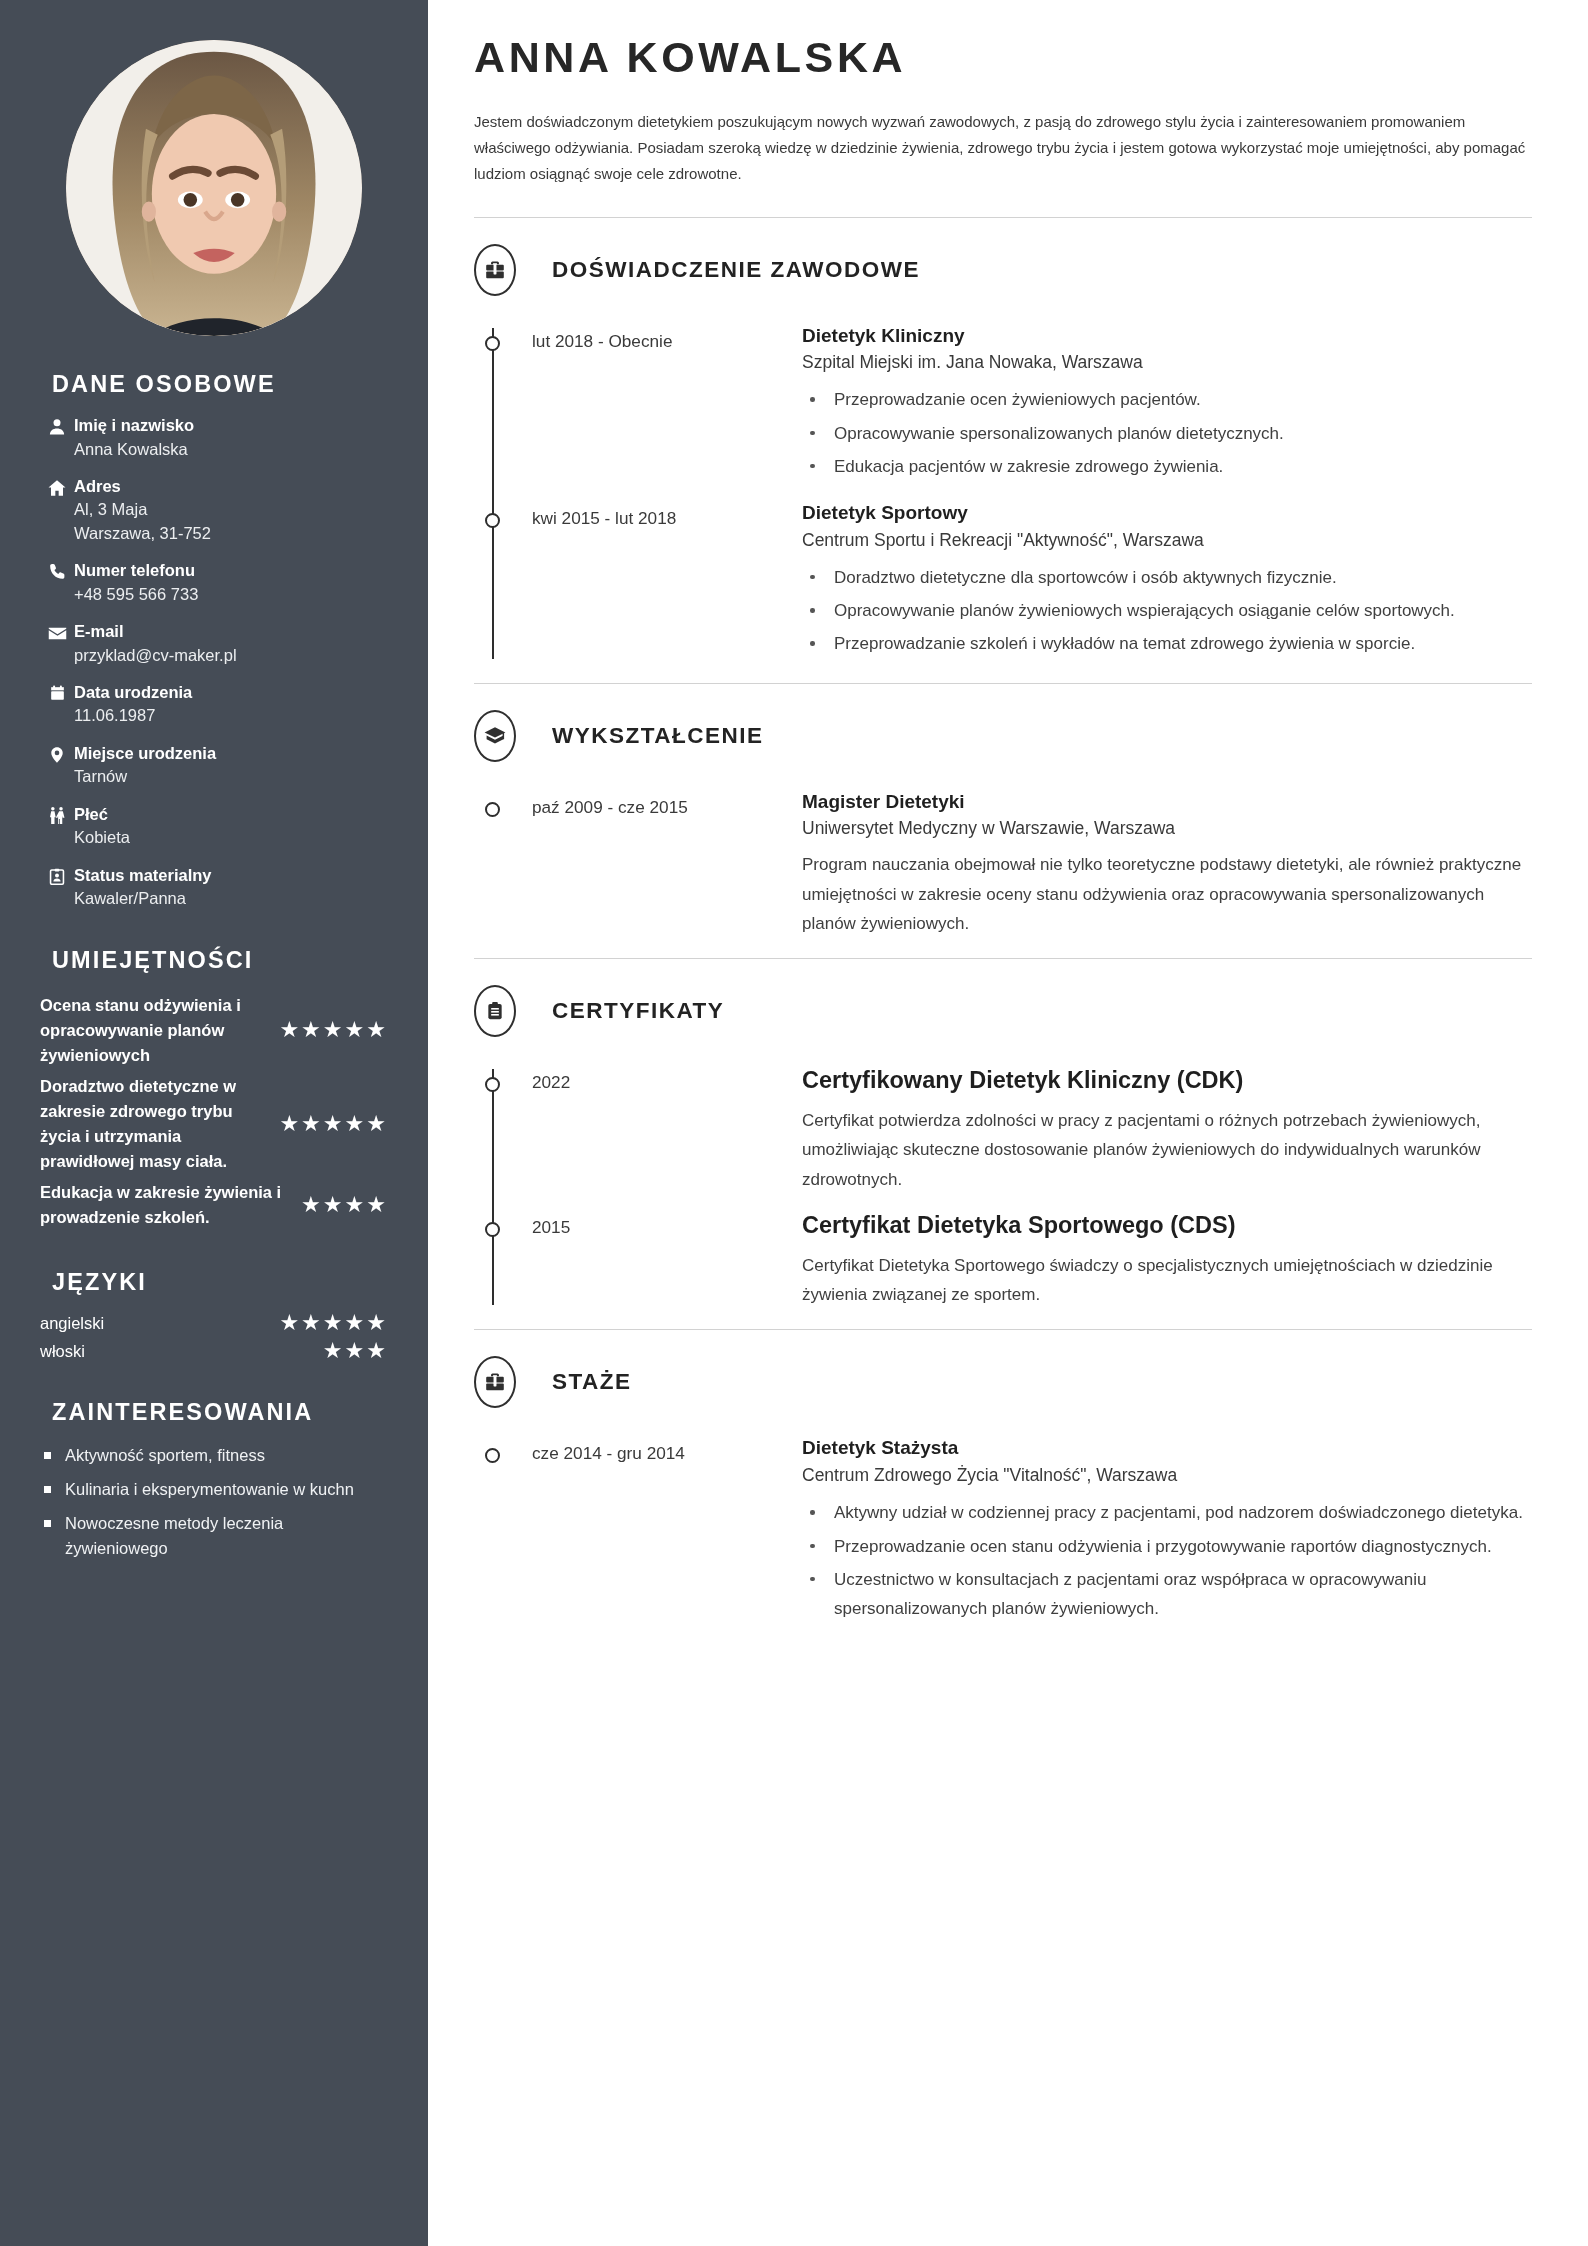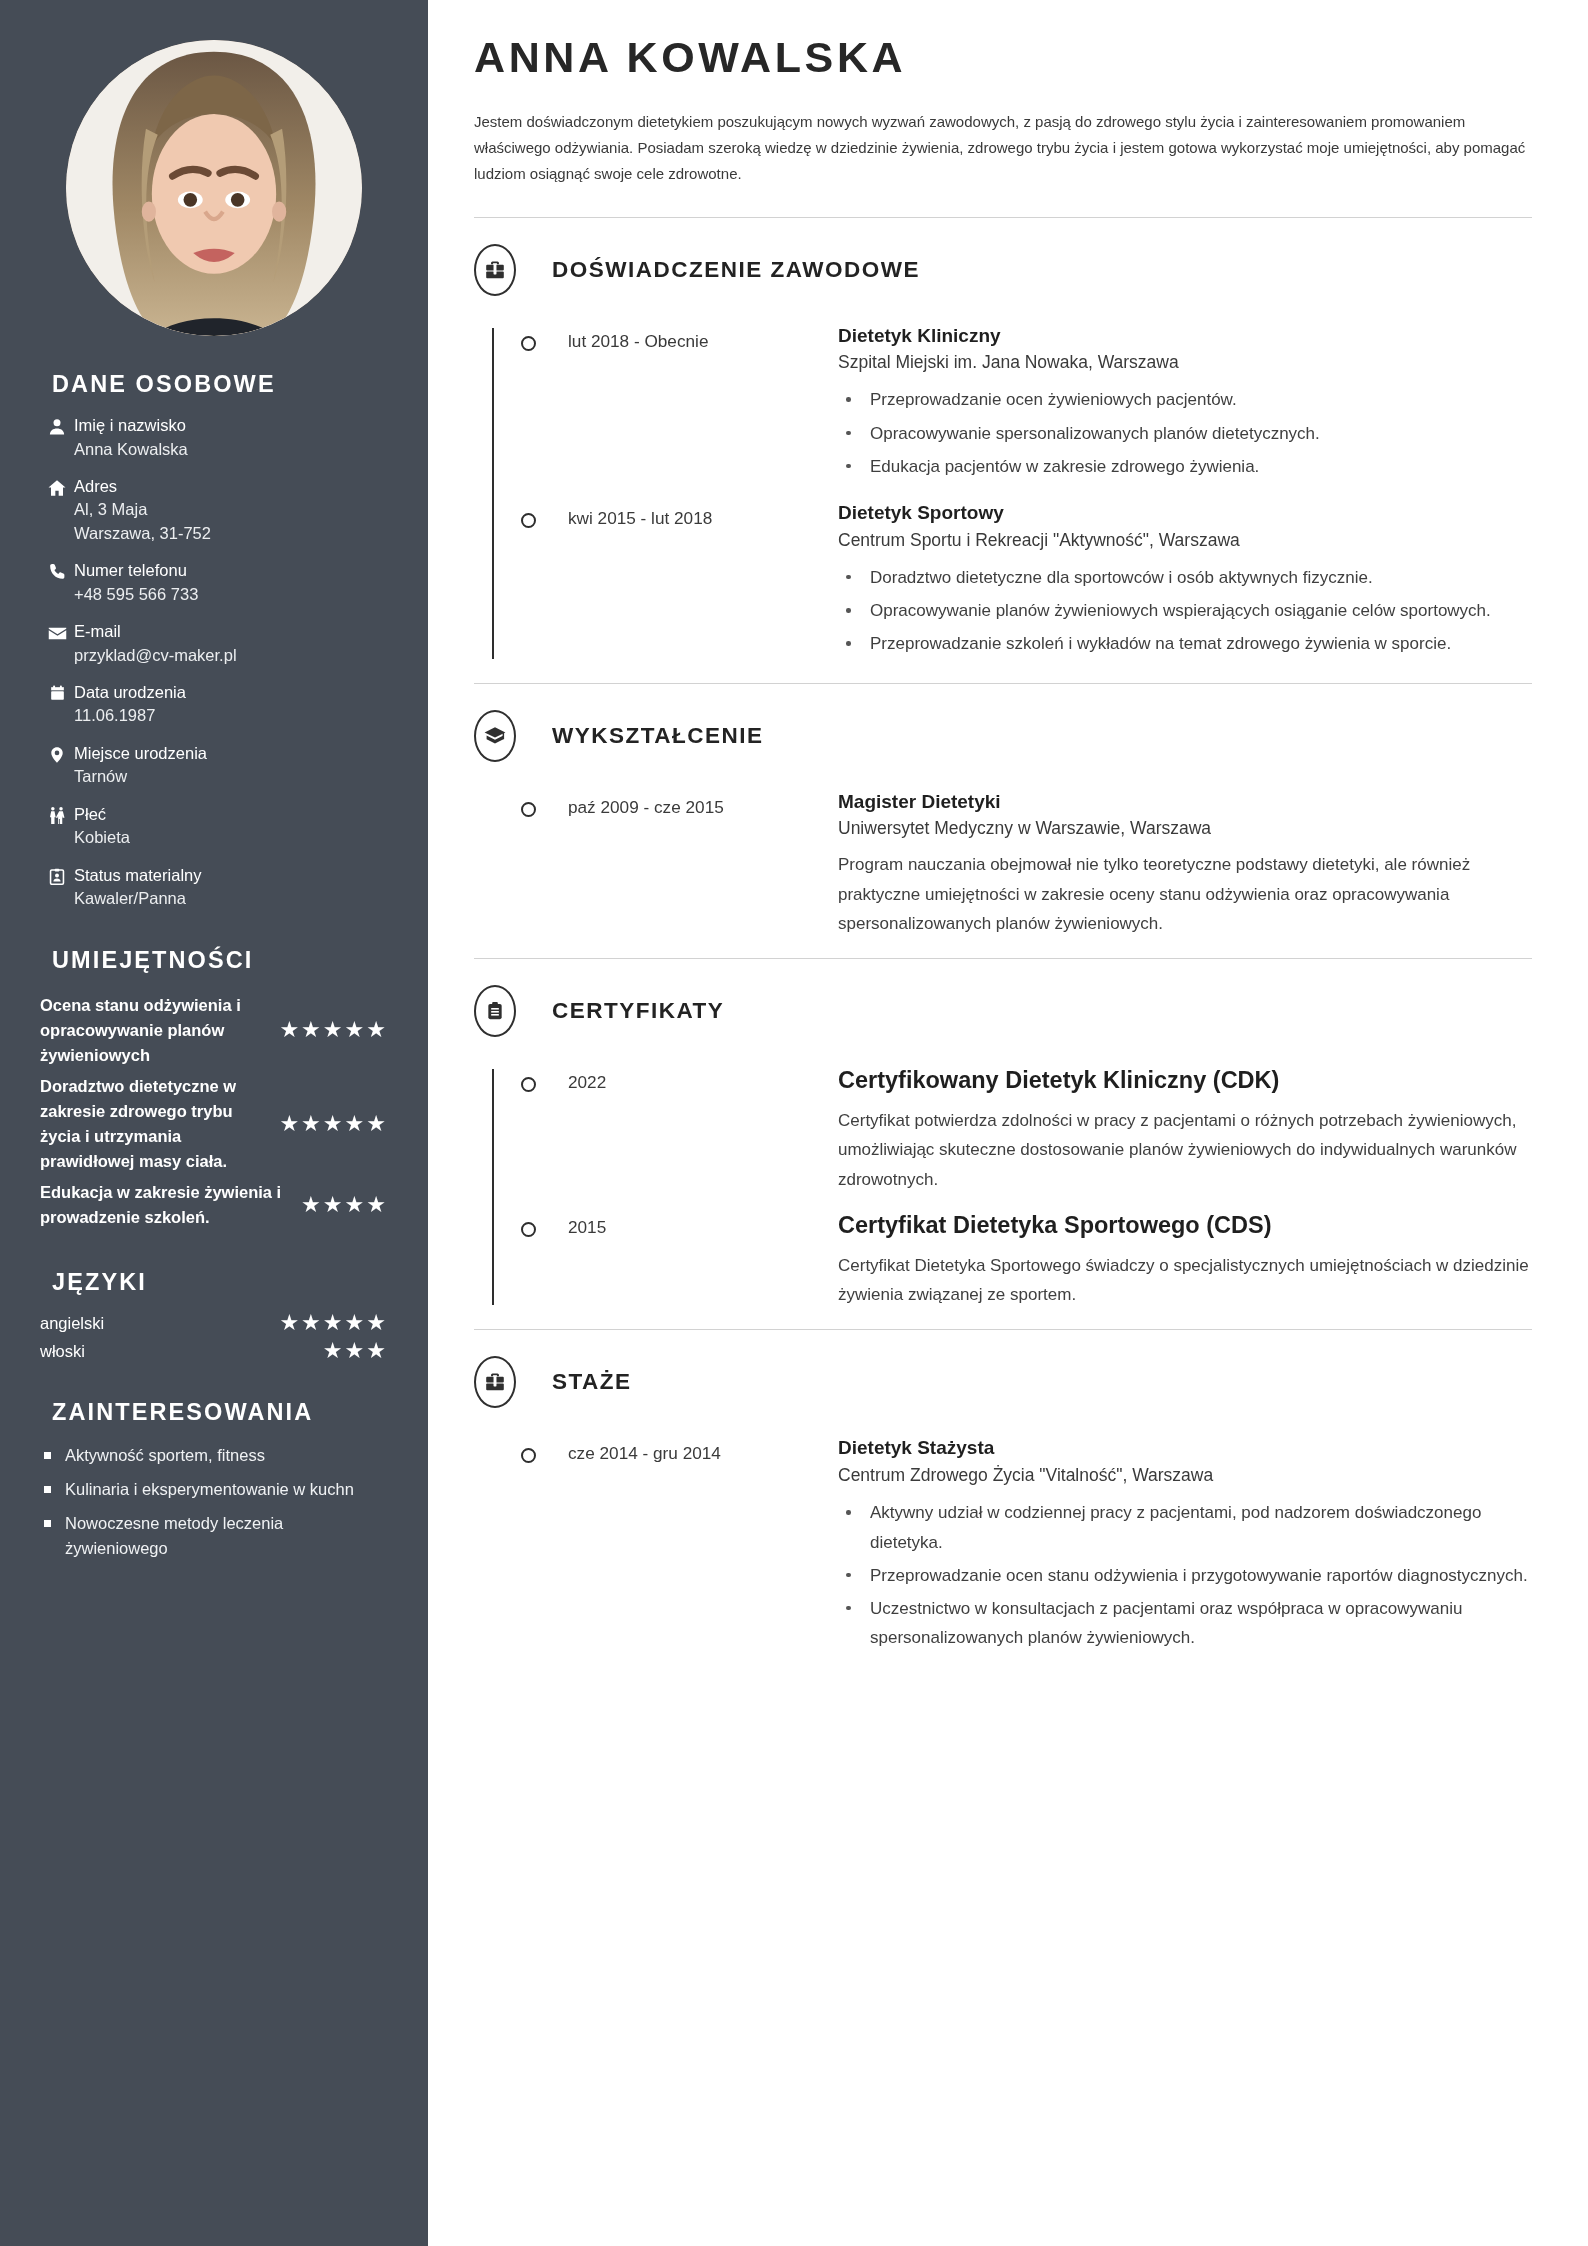--- a/index.html
+++ b/index.html
@@ -56,21 +56,21 @@
     flex: 0 0 34px;
     width: 34px;
     padding-top: 3px;
     display: flex;
     justify-content: center;
   }
   .contact-icon svg { fill: #ffffff; display: block; }
   .contact-texts { flex: 1 1 auto; min-width: 0; }
   .contact-label {
     font-size: 16.5px;
-    font-weight: normal;
+    font-weight: bold;
     line-height: 1.42;
     color: #ffffff;
   }
   .contact-value {
     font-size: 16.5px;
     font-weight: normal;
     line-height: 1.42;
     color: #eceef0;
   }
 
@@ -183,21 +183,20 @@
     top: 6px;
     bottom: 4px;
     width: 2px;
     background: #2e2e2e;
   }
   .entry {
     position: relative;
     display: flex;
     padding-left: 40px;
     margin-bottom: 14px;
-    margin-left: 36px;
   }
   .dot {
     position: absolute;
     left: -7px;
     top: 14px;
     width: 15px;
     height: 15px;
     border: 2px solid #2e2e2e;
     border-radius: 50%;
     background: #ffffff;

